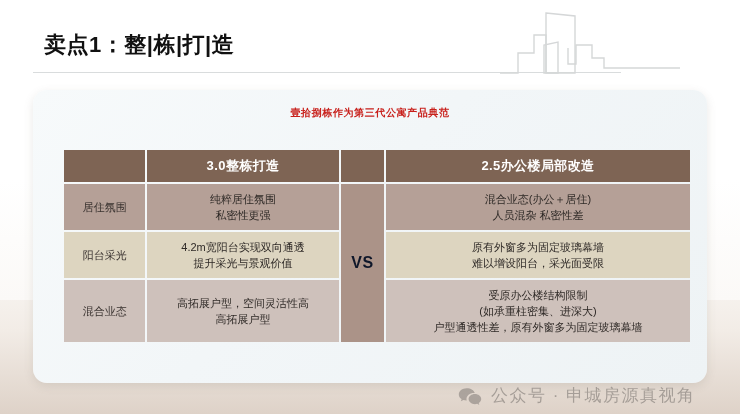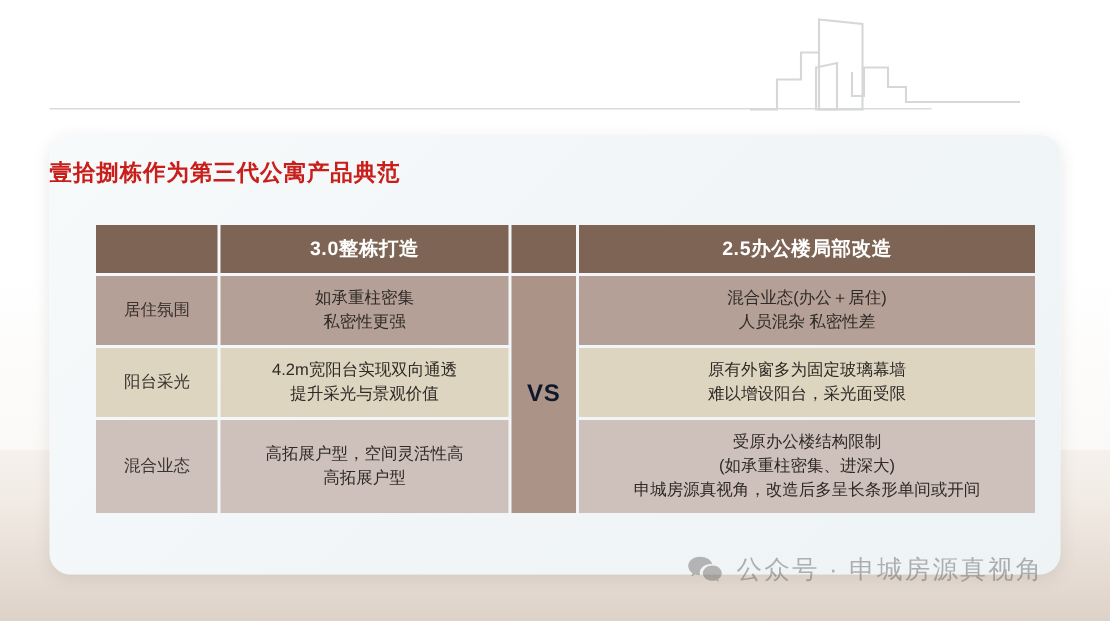--- a/index.html
+++ b/index.html
@@ -72,22 +72,22 @@
     height: 293px;
     background: linear-gradient(135deg, #f7fafb 0%, #f2f6f8 45%, #eef3f5 100%);
     border-radius: 14px;
     box-shadow: 0 3px 10px rgba(120, 110, 100, 0.16);
   }
 
   .card-heading {
     position: absolute;
     left: 0; top: 16px;
     width: 674px;
-    text-align: left;
-    font-size: 15px;
+    text-align: center;
+    font-size: 10px;
     font-weight: 700;
     color: #c81f1a;
     letter-spacing: 0.6px;
   }
 
   
   .cmp-table {
     position: absolute;
     left: 29px;
     top: 58px;
@@ -139,42 +139,45 @@
   }
 
   .r1h { height: 46px; }
   .r2h { height: 46px; }
   .r3h { height: 62px; }
 
   
   .watermark {
     position: absolute;
     left: 458px;
-    top: 368px;
+    top: 384px;
     display: flex;
-    align-items: center;
+    align-items: flex-end;
     gap: 9px;
     opacity: 0.45;
     pointer-events: none;
   }
   .wm-icon { width: 24px; height: 20px; }
   .wm-text {
     font-size: 17px;
     color: #5e5a57;
     letter-spacing: 1.5px;
     white-space: nowrap;
   }
 </style>
 </head>
 <body>
 
 <div id="page-root">
 
   <div class="bg-white-top"></div>
 
+  <div class="title-wrap">
+    <div class="slide-title">卖点1：整|栋|打|造</div>
+  </div>
   <div class="title-rule"></div>
 
   <div class="skyline">
     <svg viewBox="0 0 180 82" width="180" height="82" xmlns="http://www.w3.org/2000/svg">
       <g fill="none" stroke="#d5d7d8" stroke-width="1.4" stroke-linejoin="miter">
         <path d="M0 71 L18 71 L18 51 L34 51 L34 33 L46 33 L46 71"></path>
         <path d="M44 43 L44 71 L58 71 L58 40 L44 43 Z"></path>
         <path d="M46 11 L75 14 L75 71 L46 71 Z"></path>
         <path d="M68 46 L68 62 L76 62 L76 43 L92 43 L92 56 L104 56 L104 66 L180 66"></path>
       </g>
@@ -196,21 +199,21 @@
         <tr>
           <th class="hdr hdr-blank"></th>
           <th class="hdr">3.0整栋打造</th>
           <th class="hdr hdr-blank"></th>
           <th class="hdr">2.5办公楼局部改造</th>
         </tr>
 
         <tr class="row1">
           <td class="c-label r1h">居住氛围</td>
           <td class="c-body r1h">
-            <div>如承重柱密集</div>
+            <div>纯粹居住氛围</div>
             <div>私密性更强</div>
           </td>
           <td class="vs-cell" rowspan="3">VS</td>
           <td class="c-body r1h">
             <div>混合业态(办公＋居住)</div>
             <div>人员混杂 私密性差</div>
           </td>
         </tr>
 
         <tr class="row2">
@@ -227,21 +230,21 @@
 
         <tr class="row3">
           <td class="c-label r3h">混合业态</td>
           <td class="c-body r3h">
             <div>高拓展户型，空间灵活性高</div>
             <div>高拓展户型</div>
           </td>
           <td class="c-body r3h">
             <div>受原办公楼结构限制</div>
             <div>(如承重柱密集、进深大)</div>
-            <div>申城房源真视角，改造后多呈长条形单间或开间</div>
+            <div>户型通透性差，原有外窗多为固定玻璃幕墙</div>
           </td>
         </tr>
       </tbody>
     </table>
   </div>
 
   <div class="watermark">
     <span class="wm-icon">
       <svg viewBox="0 0 24 20" width="24" height="20" xmlns="http://www.w3.org/2000/svg">
         <path d="M8.6 1.2C4.2 1.2 0.8 4 0.8 7.4c0 1.9 1.1 3.6 2.8 4.7l-0.7 2.2 2.5-1.3c0.9 0.3 1.9 0.4 2.9 0.4h0.4c-0.1-0.4-0.2-0.9-0.2-1.3 0-3.4 3.3-6.1 7.4-6.1 0.3 0 0.6 0 0.9 0.1C16.2 3.3 12.8 1.2 8.6 1.2z" fill="#6b6663"></path>

